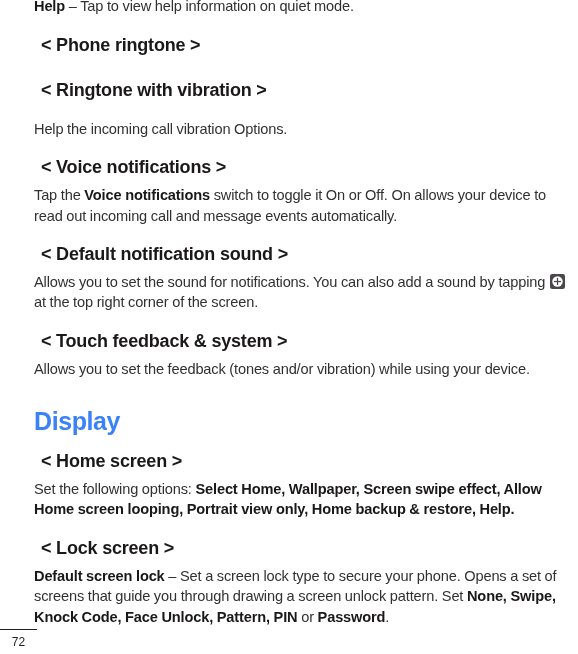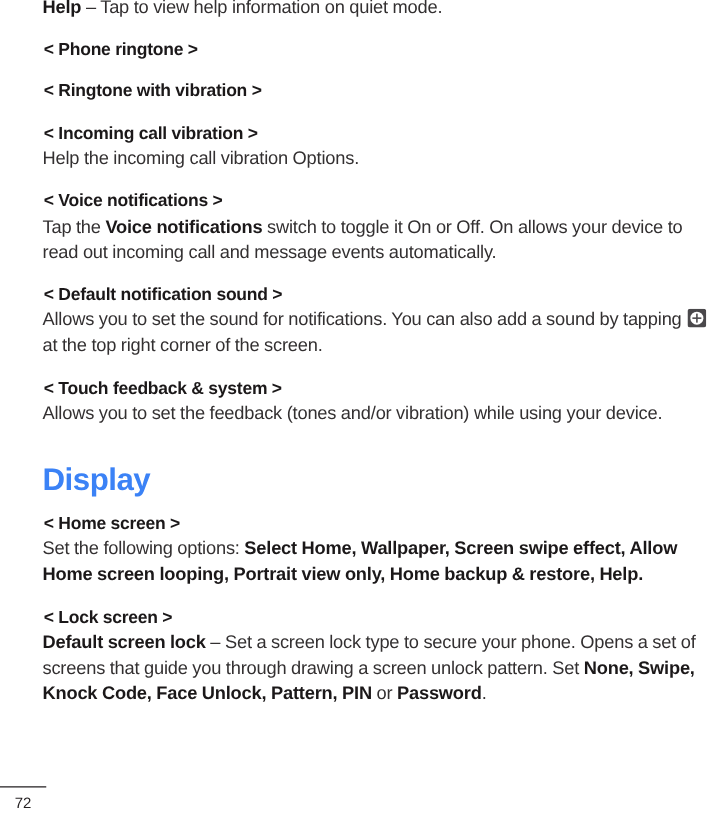--- a/index.html
+++ b/index.html
@@ -37,22 +37,22 @@
     margin: 0;
     font-size: 14.6px;
     line-height: 20.6px;
     letter-spacing: -0.15px;
     color: #333031;
     font-weight: 400;
     word-spacing: -0.2px;
   }
 
   h3.section {
-    margin: 1px;
-    font-size: 14px;
+    margin: 7px;
+    font-size: 18px;
     line-height: 20.6px;
     font-weight: 700;
     color: #1b1819;
     letter-spacing: -0.2px;
   }
 
   h2.chapter {
     margin: 0;
     font-size: 25px;
     line-height: 28px;
@@ -111,21 +111,20 @@
     <div class="sp-head"></div>
 
     <h3 class="section">&lt; Phone ringtone &gt;</h3>
 
     <div class="sp-head"></div>
 
     <h3 class="section">&lt; Ringtone with vibration &gt;</h3>
 
     <div class="sp-head"></div>
 
-    <h3 class="section">&lt; Incoming call vibration &gt;</h3>
     <p class="body">Help the incoming call vibration Options.</p>
 
     <div class="sp-head"></div>
 
     <h3 class="section">&lt; Voice notifications &gt;</h3>
     <p class="body"><span>Tap the </span><b>Voice notifications</b><span> switch to toggle it On or Off. On allows your device to read out incoming call and message events automatically.</span></p>
 
     <div class="sp-head"></div>
 
     <h3 class="section">&lt; Default notification sound &gt;</h3>

